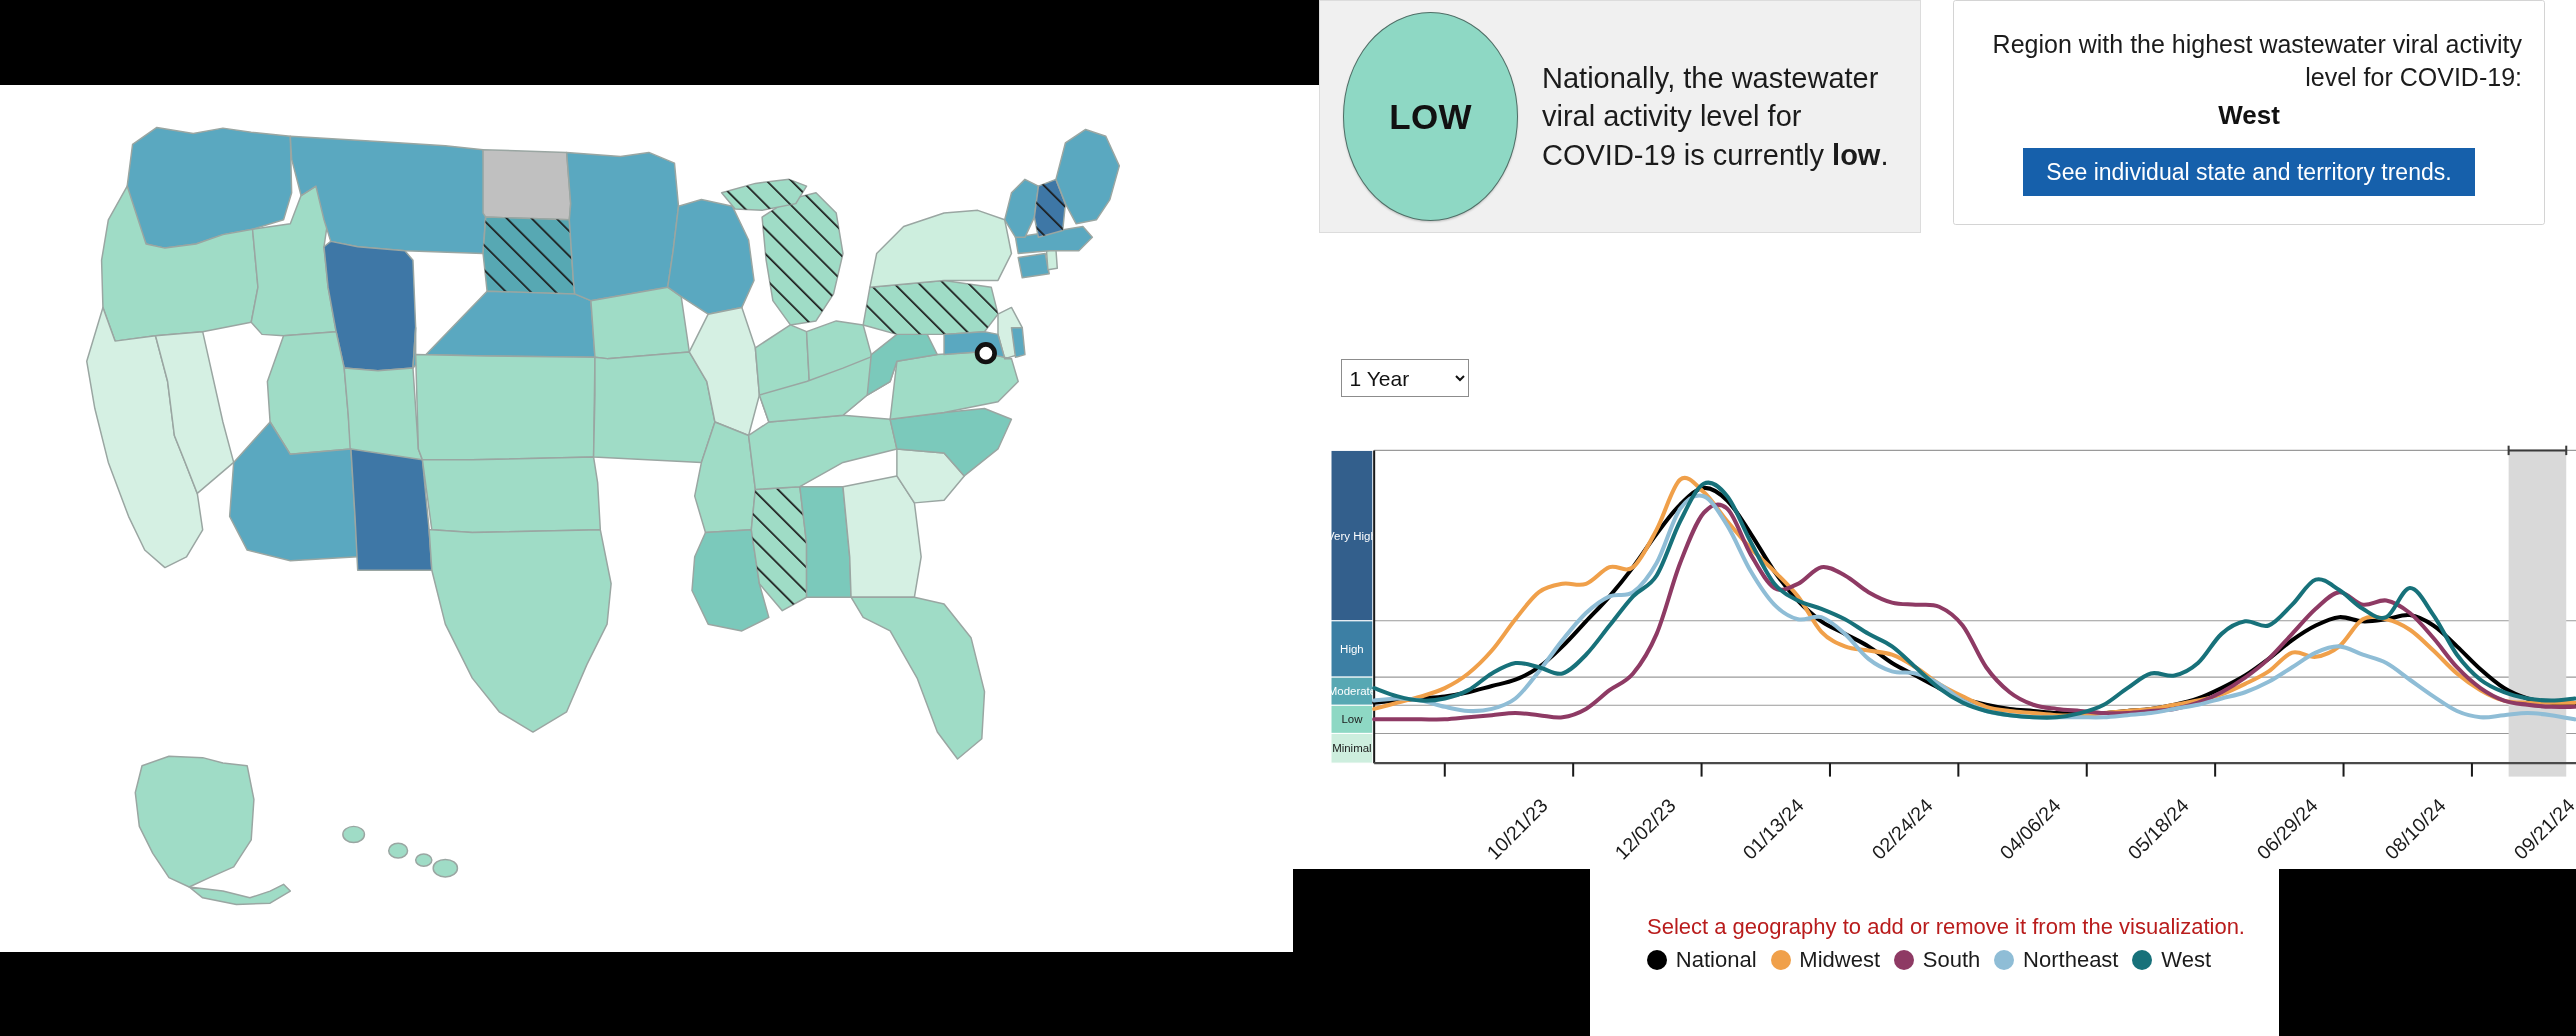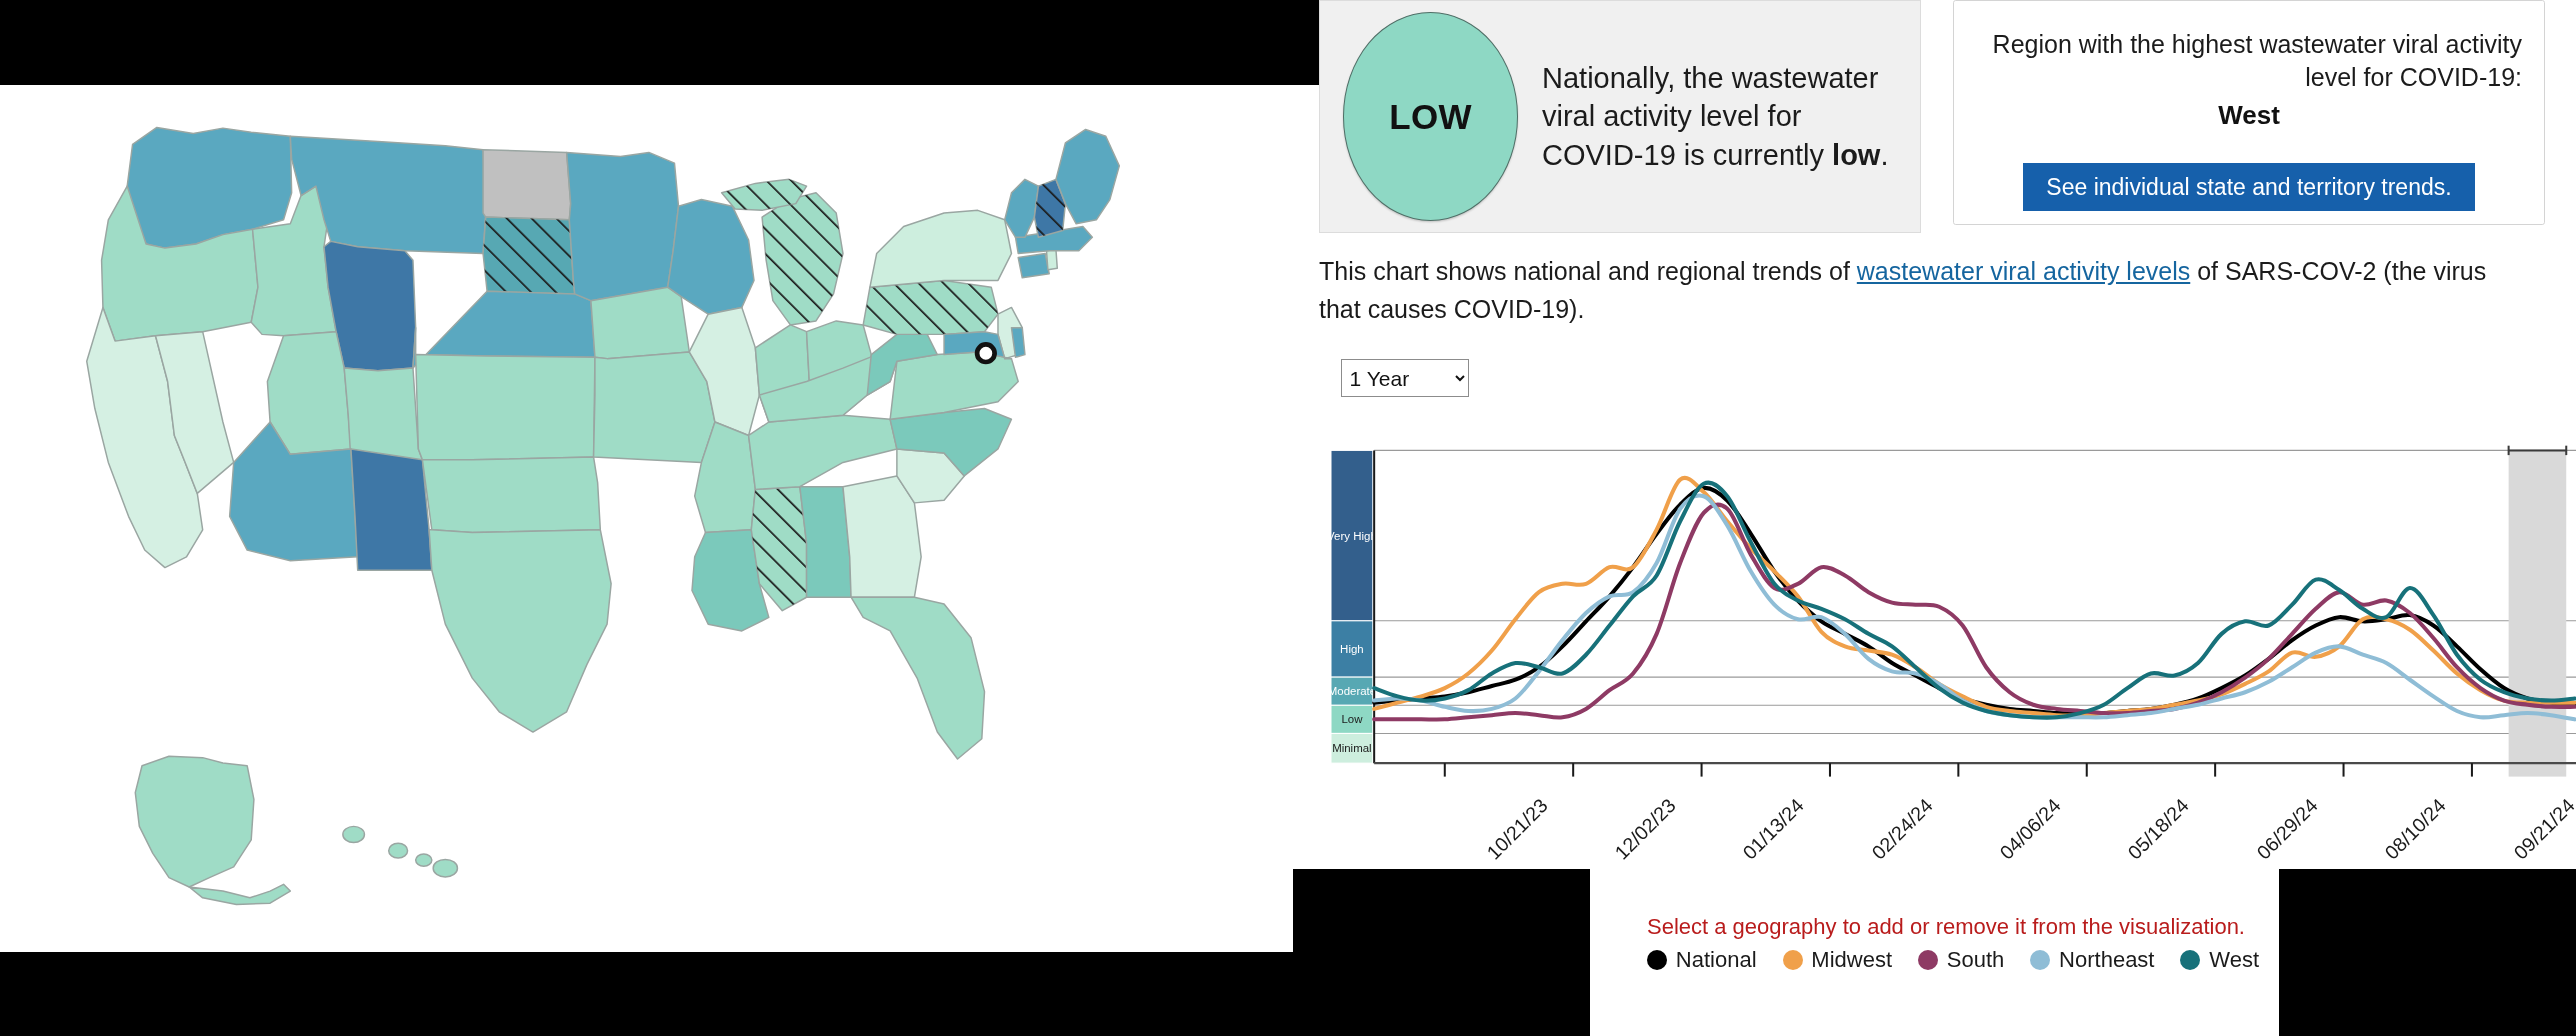--- a/index.html
+++ b/index.html
@@ -61,21 +61,21 @@
 
   #region-card {
     position: absolute; left: 634px; top: 0px; width: 592px; height: 225px;
     background: #ffffff; border: 0.7px solid #d4d4d4; border-radius: 2.7px;
     display: flex; flex-direction: column; align-items: center;
     padding-top: 27px;
   }
   #region-label { font-size: 25px; line-height: 1.33; color: #1b1b1b; text-align: right; width: 546px; }
   #region-value { font-size: 26px; font-weight: bold; color: #111; margin-top: 5.4px; }
   #region-btn {
-    margin-top: 32px; background: #1660ab; color: #fff; border: none;
+    margin-top: 17px; background: #1660ab; color: #fff; border: none;
     font-size: 23px; padding: 10.8px 23px; cursor: pointer; font-family: inherit;
   }
 
   
   #chart-desc {
     position: absolute; left: 0px; top: 253px; width: 1214px;
     font-size: 25px; line-height: 1.5; color: #1b1b1b;
   }
   #chart-desc a { color: #15659f; text-decoration: underline; }
 
@@ -98,21 +98,21 @@
   #axis-title {
     position: absolute; left: 0; top: 875px; width: 964px; 
     font-size: 23px; font-weight: bold; color: #111;
   }
   #legend-help {
     position: absolute; left: 328px; top: 914px;
     font-size: 22px; color: #b91c1c;
   }
   #legend-row {
     position: absolute; left: 328px; top: 947px;
-    display: flex; align-items: center; gap: 26px;
+    display: flex; align-items: center; gap: 14px;
   }
   .legend-item { display: flex; align-items: center; gap: 8.8px; cursor: pointer; }
   .legend-dot { width: 20px; height: 20px; border-radius: 50%; }
   .legend-label { font-size: 22px; color: #1b1b1b; }
 </style>
 </head>
 <body>
 
 <div id="root">
 
@@ -219,23 +219,20 @@
         </div>
       </div>
 
       <div id="region-card">
         <div id="region-label">Region with the highest wastewater viral activity level for COVID-19:</div>
         <div id="region-value">West</div>
         <button id="region-btn">See individual state and territory trends.</button>
       </div>
     </div>
 
-    <p id="chart-desc">
-      <span>This chart shows national and regional trends of </span><a href="#">wastewater viral activity levels</a><span> of SARS-COV-2 (the virus that causes COVID-19).</span>
-    </p>
 
     <select id="range-select"><option>1 Year</option><option>6 Months</option><option>3 Months</option><option>All Data</option></select>
 
     <div id="chart-block">
       <svg id="chart-svg" viewBox="0 0 1846 500" preserveAspectRatio="none">
           <rect x="0" y="8" width="62" height="252.88" fill="#335f8c" stroke="#ffffff" stroke-width="1.5"></rect>
           <text x="31" y="140.44" text-anchor="middle" font-size="17" font-family="&quot;Liberation Sans&quot;, sans-serif" fill="#ffffff">Very High</text>
           <rect x="0" y="260.88" width="62" height="83.52" fill="#3c7fa4" stroke="#ffffff" stroke-width="1.5"></rect>
           <text x="31" y="308.64" text-anchor="middle" font-size="17" font-family="&quot;Liberation Sans&quot;, sans-serif" fill="#ffffff">High</text>
           <line x1="64" y1="260.88" x2="1846" y2="260.88" stroke="#9a9a9a" stroke-width="1.6"></line>

